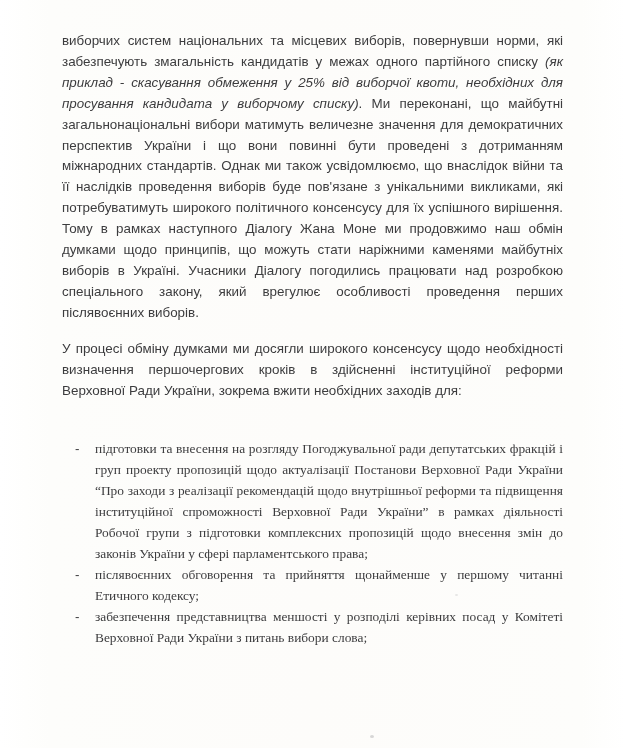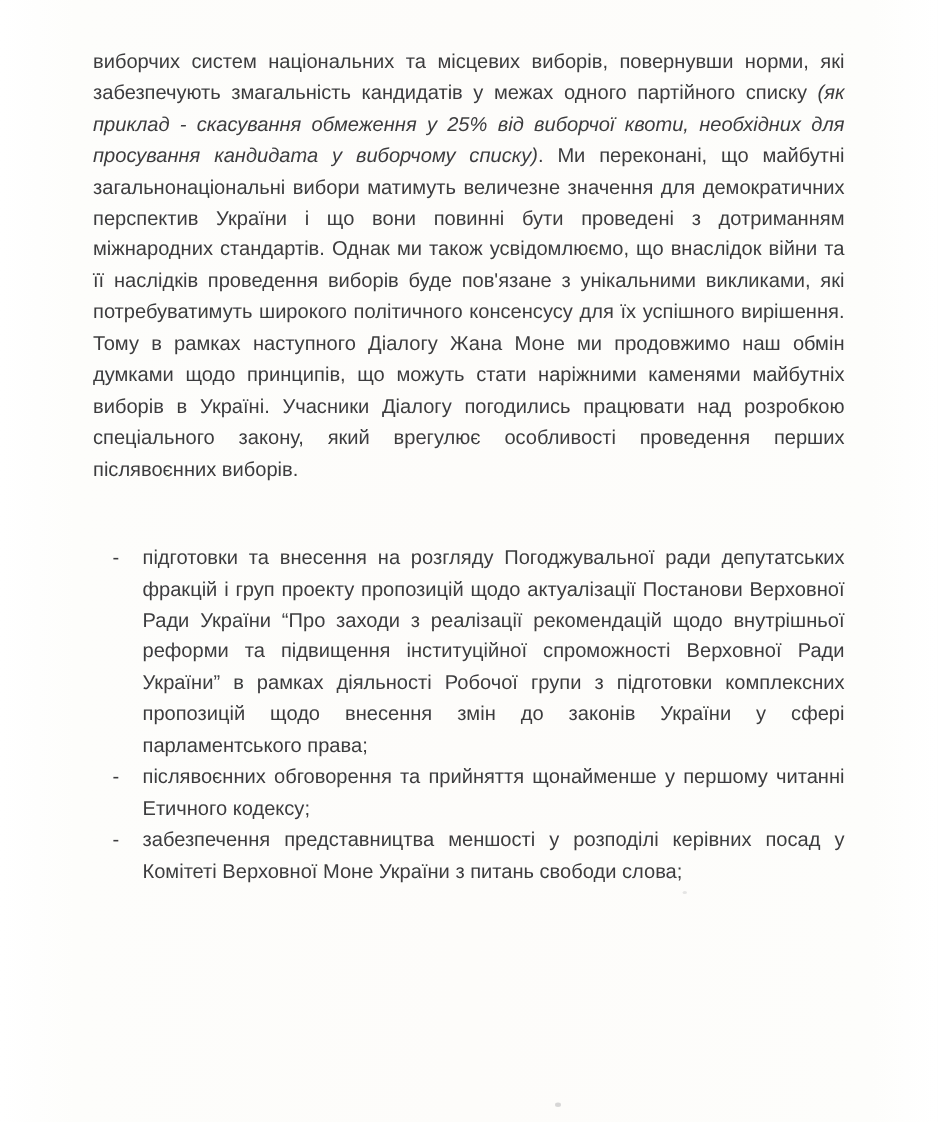--- a/index.html
+++ b/index.html
@@ -69,20 +69,21 @@
   }
   .list-marker {
     position: absolute;
     left: 13px;
     top: 0;
     color: #3c3c3e;
     text-align: left;
   }
   .list-text {
     display: block;
+    font-family: Liberation Serif, serif;
   }
   
   #scan-speck {
     position: absolute;
     left: 370px;
     top: 735px;
     width: 4px;
     height: 3px;
     border-radius: 50%;
     background: #c9c9c9;
@@ -105,36 +106,37 @@
 <body>
 
 <div id="page" style="background: rgb(253, 253, 252);">
 
   <div id="paper-tone"></div>
 
   <div id="text-column" style="color: rgb(60, 60, 62);">
 
     <p class="para"><span>виборчих систем національних та місцевих виборів, повернувши норми, які забезпечують змагальність кандидатів у межах одного партійного списку </span><span class="italic-note">(як приклад - скасування обмеження у 25% від виборчої квоти, необхідних для просування кандидата у виборчому списку)</span><span>. Ми переконані, що майбутні загальнонаціональні вибори матимуть величезне значення для демократичних перспектив України і що вони повинні бути проведені з дотриманням міжнародних стандартів. Однак ми також усвідомлюємо, що внаслідок війни та її наслідків проведення виборів буде пов'язане з унікальними викликами, які потребуватимуть широкого політичного консенсусу для їх успішного вирішення. Тому в рамках наступного Діалогу Жана Моне ми продовжимо наш обмін думками щодо принципів, що можуть стати наріжними каменями майбутніх виборів в Україні. Учасники Діалогу погодились працювати над розробкою спеціального закону, який врегулює особливості проведення перших післявоєнних виборів.</span></p>
 
+    <p class="para last-line-natural"><span>У процесі обміну думками ми досягли широкого консенсусу щодо необхідності визначення першочергових кроків в здійсненні інституційної реформи Верховної Ради України, зокрема вжити необхідних заходів для:</span></p>
 
     <div id="list-block">
 
       <div class="list-item">
         <span class="list-marker">-</span>
         <span class="list-text">підготовки та внесення на розгляду Погоджувальної ради депутатських фракцій і груп проекту пропозицій щодо актуалізації Постанови Верховної Ради України “Про заходи з реалізації рекомендацій щодо внутрішньої реформи та підвищення інституційної спроможності Верховної Ради України” в рамках діяльності Робочої  групи з підготовки комплексних пропозицій щодо внесення змін до законів України у сфері парламентського права;</span>
       </div>
 
       <div class="list-item">
         <span class="list-marker">-</span>
         <span class="list-text">післявоєнних обговорення та прийняття щонайменше у першому читанні Етичного кодексу;</span>
       </div>
 
       <div class="list-item">
         <span class="list-marker">-</span>
-        <span class="list-text">забезпечення представництва меншості у розподілі керівних посад у Комітеті Верховної Моне України з питань свободи слова;</span>
+        <span class="list-text">забезпечення представництва меншості у розподілі керівних посад у Комітеті Верховної Ради України з питань вибори слова;</span>
       </div>
 
     </div>
 
   </div>
 
   <div id="scan-speck"></div>
   <div id="scan-speck-2"></div>
 
 </div>

